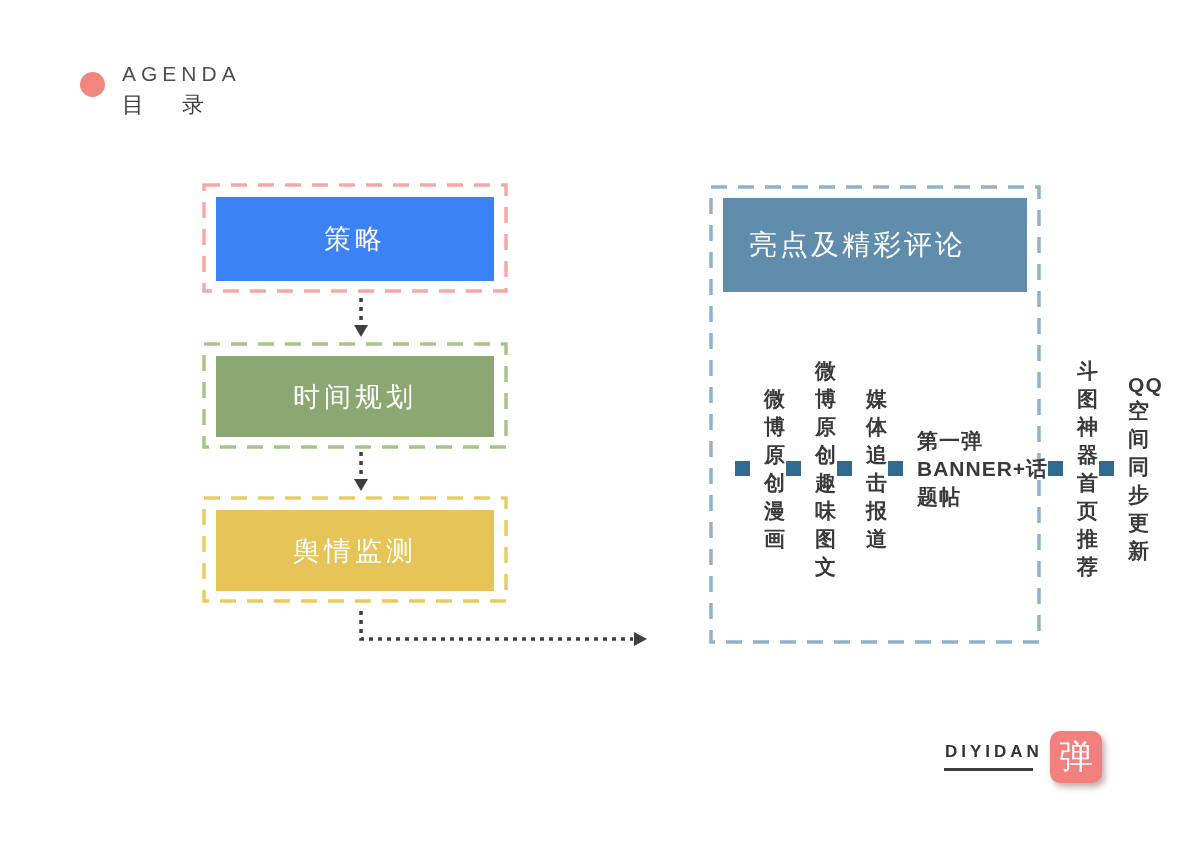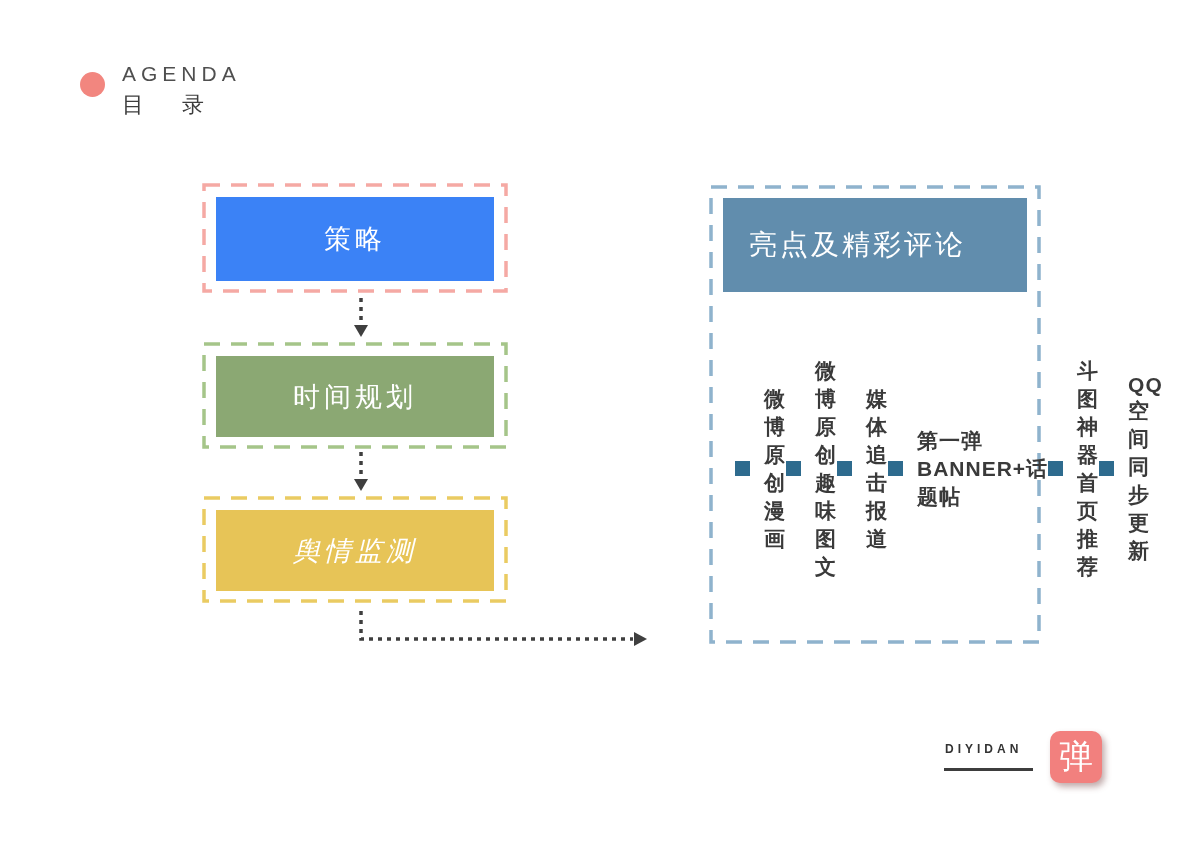--- a/index.html
+++ b/index.html
@@ -15,35 +15,35 @@
   .step{position:absolute;left:202px;width:306px;}
   .step .dash-svg{position:absolute;left:0;top:0;}
   .step .box{position:absolute;left:14px;right:14px;top:14px;bottom:12px;
     display:flex;align-items:center;justify-content:center;
     color:#ffffff;font-size:27px;letter-spacing:4px;}
   .step1{top:183px;height:110px;}
   .step2{top:342px;height:107px;}
   .step3{top:496px;height:107px;}
   .step1 .box{background:#3b82f6;}
   .step2 .box{background:#8BA873;}
-  .step3 .box{background:#E7C457;font-style:italic;}
+  .step3 .box{background:#E7C457;}
   
   .arrows{position:absolute;left:0;top:0;pointer-events:none;}
   
   .panel{position:absolute;left:709px;top:185px;width:332px;height:459px;}
   .panel .dash-svg{position:absolute;left:0;top:0;}
   .panel-header{position:absolute;left:14px;top:13px;width:304px;height:94px;background:#618DAD;
     display:flex;align-items:center;box-sizing:border-box;padding-left:26px;
     color:#ffffff;font-size:28px;letter-spacing:3px;}
   .panel-list{position:absolute;left:26px;right:22px;top:138px;bottom:30px;
     display:flex;justify-content:space-between;}
   .panel-item{display:flex;align-items:center;gap:14px;font-size:21px;font-weight:bold;color:#3a3a3a;letter-spacing:1px;}
   .panel-item .bullet{width:15px;height:15px;background:#2E6B8E;flex:none;}
   
-  .brand{position:absolute;left:945px;top:742px;font-size:12px;font-weight:bold;letter-spacing:4px;color:#333333;}
+  .brand{position:absolute;left:945px;top:742px;font-size:17px;font-weight:bold;letter-spacing:4px;color:#333333;}
   .brand-underline{position:absolute;left:944px;top:768px;width:89px;height:3px;background:#3d3d3d;}
   .logo{position:absolute;left:1050px;top:731px;width:52px;height:52px;background:#F2807E;border-radius:10px;
     box-shadow:3px 4px 6px rgba(120,70,70,.45);
     display:flex;align-items:center;justify-content:center;color:#ffffff;font-size:34px;}
 </style>
 </head>
 <body>
 
 <div class="slide">
 

